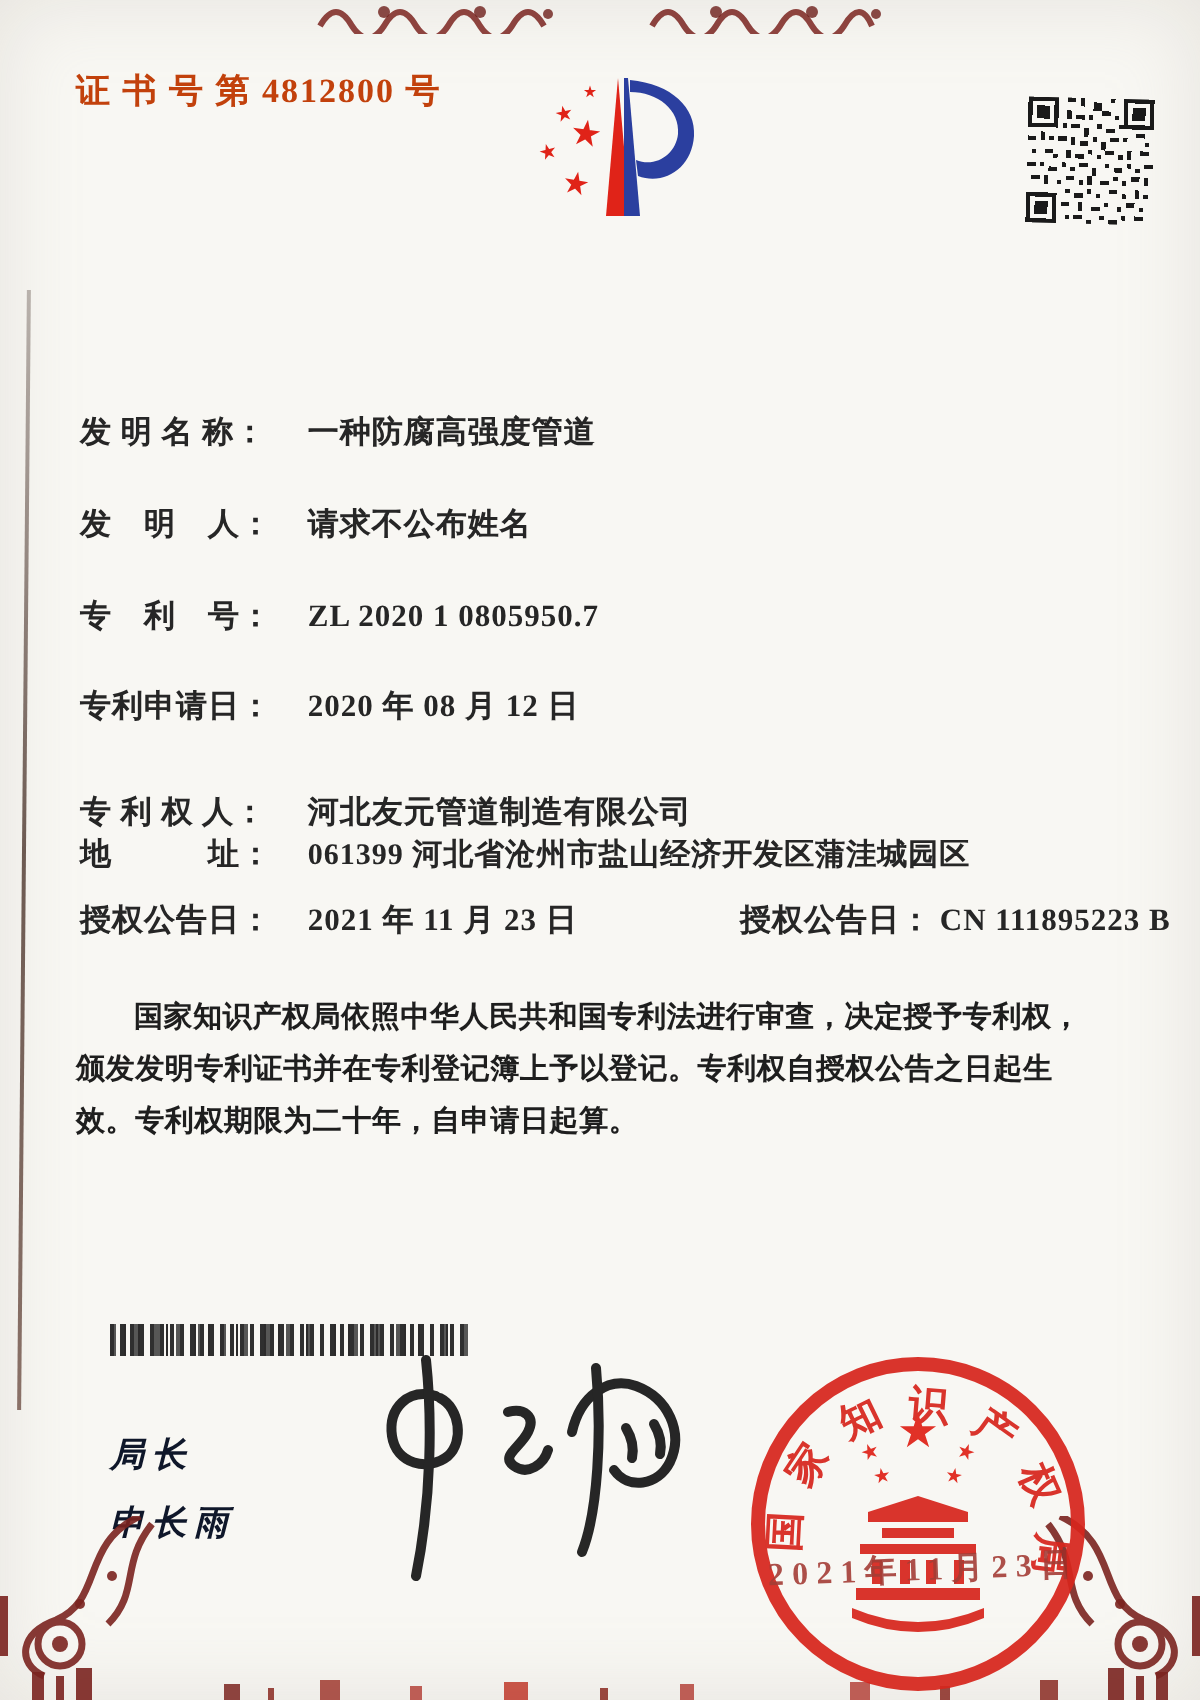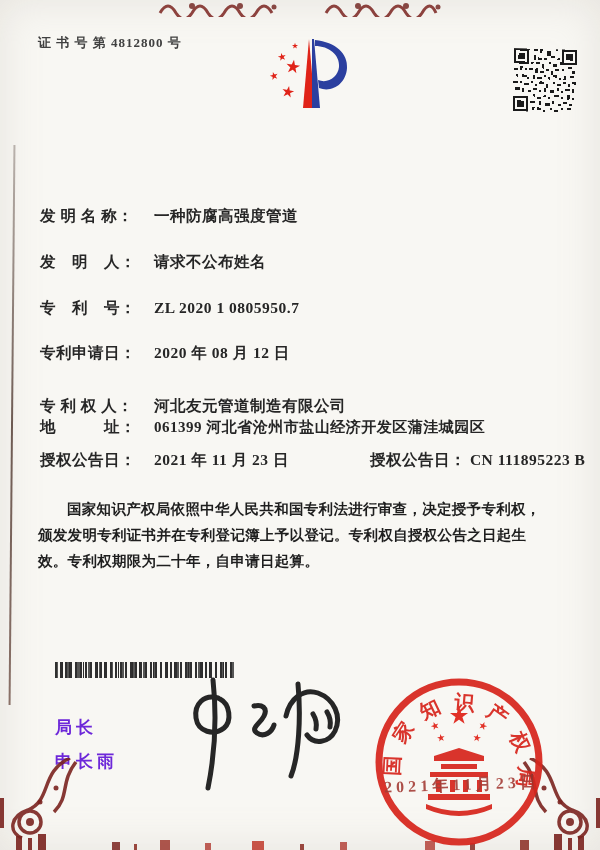--- a/index.html
+++ b/index.html
@@ -1,22 +1,22 @@
 <!DOCTYPE html>
 <html><head>
 <meta charset="utf-8">
 <style>
   html,body{margin:0;padding:0;}
   body{background:#e8e6e2;font-family:"Liberation Serif","DejaVu Serif",serif;}
   .page{position:relative;width:600px;height:850px;background:#f8f7f3;overflow:hidden;
         box-shadow:inset 0 0 40px rgba(180,170,160,.25);}
   .page-edge-line{position:absolute;left:11px;top:145px;width:2px;height:560px;
         background:linear-gradient(#b9b2ac,#6d5a52,#8a7168);transform:rotate(.5deg);}
-  .cert-number{position:absolute;left:38px;top:34px;font-size:13px;font-weight:bold;
-        letter-spacing:1px;color:#404040;}
+  .cert-number{position:absolute;left:38px;top:34px;font-size:17px;font-weight:bold;
+        letter-spacing:1px;color:#c2410c;}
   .qr{position:absolute;left:509px;top:49px;width:72px;height:63px;transform:rotate(1.5deg);}
   .logo{position:absolute;left:252px;top:36px;width:104px;height:94px;}
   .cert-title{position:absolute;left:0;top:124px;width:100%;text-align:center;
         font-size:33px;font-weight:600;letter-spacing:21px;text-indent:21px;color:#121212;}
   .fields{position:absolute;left:40px;top:0;width:540px;}
   .field-row{position:absolute;left:0;white-space:nowrap;font-size:15.5px;font-weight:bold;color:#262626;}
   .field-label{display:inline-block;min-width:110px;letter-spacing:.5px;font-family:Liberation Serif, serif;}
   .field-value{letter-spacing:.5px;text-align:right;}
   .row-1{top:206px}.row-2{top:252px}.row-3{top:298px}.row-4{top:343px}
   .row-5{top:396px}.row-6{top:417px}.row-7{top:450px}
@@ -24,21 +24,21 @@
   .row-6 .field-value{font-size:15px;}
   .paragraphs{position:absolute;left:38px;top:496px;width:526px;color:#1e1e1e;}
   .paragraphs p{margin:0 16px 2px 0;text-indent:2em;font-size:14.5px;line-height:26px;
         letter-spacing:.3px;font-weight:700;}
   .barcode{position:absolute;left:55px;top:662px;width:180px;height:16px;opacity:.88;
         background:
          repeating-linear-gradient(90deg,#141414 0 2px,transparent 2px 5px),
          repeating-linear-gradient(90deg,#101010 0 1px,transparent 1px 7px),
          repeating-linear-gradient(90deg,rgba(20,20,20,.8) 0 3px,transparent 3px 11px);}
   .signer{position:absolute;left:55px;top:711px;font-family:"Liberation Sans","DejaVu Sans",sans-serif;
-        font-size:17px;font-weight:bold;color:#6d28d9;letter-spacing:4px;line-height:34px;}
+        font-size:17px;font-weight:bold;color:#0f172a;letter-spacing:4px;line-height:34px;font-style:italic;}
   .signature{position:absolute;left:178px;top:672px;width:180px;height:130px;}
   .seal{position:absolute;left:368px;top:676px;width:182px;height:172px;z-index:3;}
   .footer{position:absolute;left:0;top:861px;width:448px;text-align:center;font-size:13.5px;
         color:#2d2d2d;letter-spacing:2px;font-weight:500;}
   .ornament-top{position:absolute;left:158px;top:0;width:296px;height:17px;}
   .corner{position:absolute;bottom:0;width:112px;height:92px;}
   .corner.left{left:-2px;}
   .corner.right{right:-2px;transform:scaleX(-1);}
   .bottom-strip{position:absolute;left:0;bottom:0;width:600px;height:12px;}
 </style>

